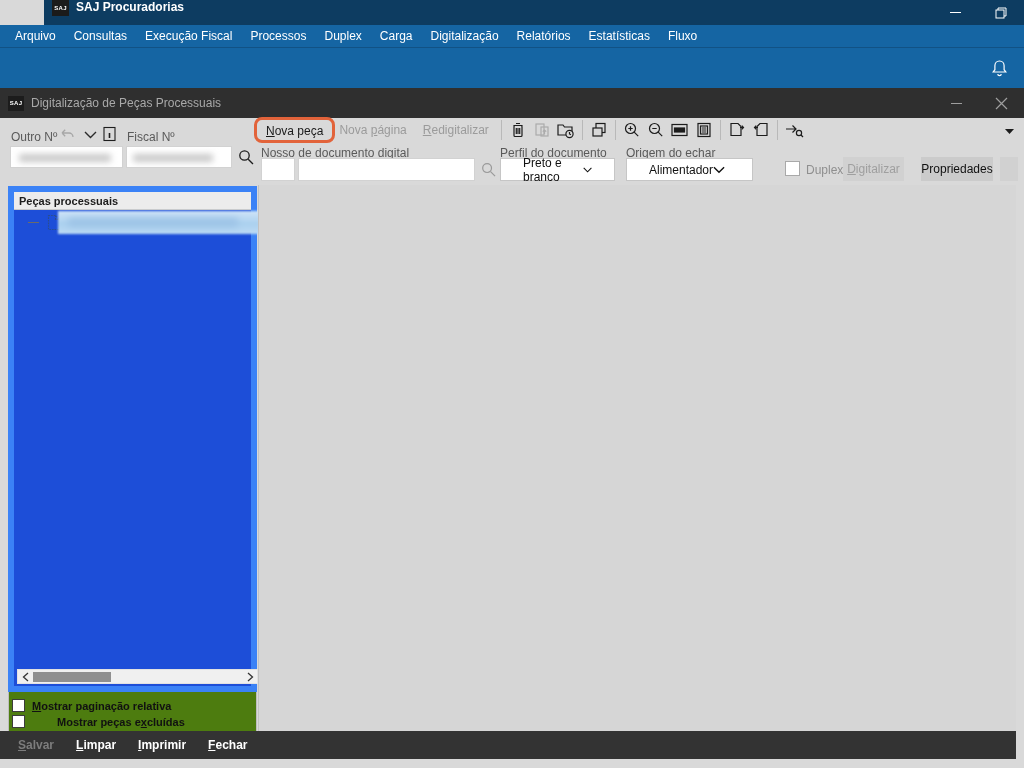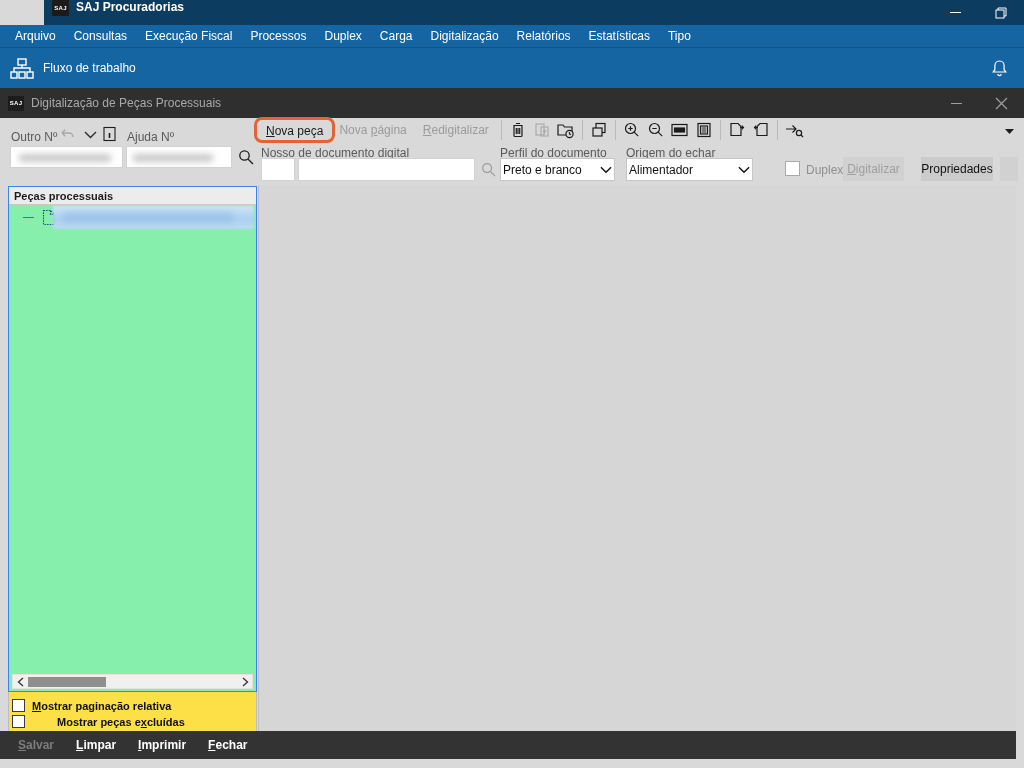--- a/index.html
+++ b/index.html
@@ -47,43 +47,43 @@
   .tb-text.enabled { color:#1a1a1a; }
   .tb-text.disabled { color:#9b9b9b; }
   .tb-sep { width:1px; height:20px; background:#b9b9b9; margin:0 4px; }
   .tb-icon { width:22px; height:22px; display:flex; align-items:center; justify-content:center; margin:0 1px; }
   .annotation-box { position:absolute; left:-4px; top:-4px; right:-4px; bottom:-4px;
                     border:3px solid var(--c-annotation); border-radius:8px; pointer-events:none; }
   .nova-peca-wrap { position:relative; }
 
   
   .combo { position:absolute; background:#fff; border:1px solid #c6c6c6; height:23px;
-           display:flex; align-items:center; justify-content:space-between; padding:0 2px; }
+           display:flex; align-items:center; justify-content:flex-start; padding:0 22px; }
   .combo .val { font-size:12px; color:#111; }
   .btn { position:absolute; height:24px; display:flex; align-items:center; justify-content:center; font-size:12px; }
   .btn.disabled { background:#d1d1d1; color:#9f9f9f; }
   .btn.normal { background:#cbcbcb; color:#111; }
   .checkbox { background:#fff; border:1px solid #a9a9a9; position:absolute; }
 
   
-  .panel { left:8px; top:186px; width:249px; height:506px; background:#86efac; border:1px solid #3b82f6; position:absolute; }
+  .panel { left:8px; top:186px; width:249px; height:506px; background:#1d4ed8; border:6px solid #3b82f6; position:absolute; }
   .panel-header { height:18px; background:#ececec; border-bottom:1px solid #c9c9c9;
                   display:flex; align-items:center; padding-left:5px; font-size:11px; font-weight:bold; color:#1c1c1c; }
   .tree-row { position:absolute; left:0; top:19px; width:247px; height:23px; display:flex; align-items:center; }
   .tree-dash { width:11px; height:1.5px; background:#6a6a6a; margin-left:14px; }
   .tree-sel { position:absolute; left:44px; top:0; width:201px; height:23px;
               background:linear-gradient(180deg,#cfe4f8 0%, #abd1ef 55%, #bcdaf4 100%); filter:blur(1px); }
   .tree-sel .redact { background:#9dc3e6; }
 
   .hscroll { position:absolute; left:3px; bottom:2px; width:241px; height:15px; background:#f0f0f0;
              border:1px solid #e2e2e2; display:flex; align-items:center; }
   .hs-arrow { width:14px; height:13px; display:flex; align-items:center; justify-content:center; color:#333; font-size:11px; }
   .hs-thumb { position:absolute; left:15px; top:2px; width:78px; height:10px; background:#8f8f8f; }
 
-  .checks-area { left:8px; top:692px; width:249px; height:39px; background:#fde047;
+  .checks-area { left:8px; top:692px; width:249px; height:39px; background:#4d7c0f;
                  border-left:1px solid #bdbdbd; border-right:1px solid #bdbdbd; position:absolute; }
   .check-row { display:flex; align-items:center; gap:7px; position:absolute; left:3px; }
   .check-box { width:13px; height:13px; background:#fff; border:1.5px solid #3c3c3c; }
   .check-label { font-size:11px; font-weight:bold; color:#111; }
 
   .canvas { left:258px; top:185px; width:758px; height:546px; background:#d6d6d6; position:absolute;
             border-left:1px solid #c2c2c2; }
 
   
   .footer { left:0; top:731px; width:1016px; height:28px; background:var(--c-footer);
@@ -123,34 +123,24 @@
 <div class="abs menubar">
   <span class="menu-item">Arquivo</span>
   <span class="menu-item">Consultas</span>
   <span class="menu-item">Execução Fiscal</span>
   <span class="menu-item">Processos</span>
   <span class="menu-item">Duplex</span>
   <span class="menu-item">Carga</span>
   <span class="menu-item">Digitalização</span>
   <span class="menu-item">Relatórios</span>
   <span class="menu-item">Estatísticas</span>
-  <span class="menu-item">Tipo</span>
+  <span class="menu-item">Fluxo</span>
 </div>
 
 <div class="abs app-toolbar">
-  <div class="workflow-btn">
-    <svg width="24" height="21" viewBox="0 0 24 21" fill="none" stroke="#fff" stroke-width="1.4">
-      <rect x="8" y="1" width="8" height="6"></rect>
-      <path d="M12 7v3M4 14v-4h16v4"></path>
-      <rect x="1" y="14" width="6" height="6"></rect>
-      <rect x="9" y="14" width="6" height="6"></rect>
-      <rect x="17" y="14" width="6" height="6"></rect>
-    </svg>
-    <span>Fluxo de trabalho</span>
-  </div>
   <div class="bell-wrap">
     <svg width="17" height="19" viewBox="0 0 17 19" fill="none" stroke="#fff" stroke-width="1.2">
       <path d="M8.5 2c-2.8 0-4.6 2.2-4.6 4.7v4L2.2 13h12.6l-1.7-2.3v-4C13.1 4.2 11.3 2 8.5 2z"></path>
       <path d="M6.8 15a1.7 1.7 0 0 0 3.4 0"></path>
     </svg>
   </div>
 </div>
 
 <div class="abs dlg-titlebar">
   <div class="saj-logo small">SAJ</div>
@@ -181,21 +171,21 @@
   <svg width="13" height="8" viewBox="0 0 13 8" fill="none" stroke="#2b2b2b" stroke-width="1.4">
       <path d="M1 1l5.5 5.5L12 1"></path>
     </svg>
 </div>
 <div class="abs" style="left:103px; top:126px;">
   <svg width="13" height="16" viewBox="0 0 13 16">
     <rect x="1" y="1.5" width="11" height="13" fill="none" stroke="#1e1e1e" stroke-width="1.1"></rect>
     <path d="M6.5 5v.1M6.5 7v5" stroke="#1e1e1e" stroke-width="1.6"></path>
   </svg>
 </div>
-<span class="abs fld-label" style="left:127px; top:130px;">Ajuda Nº</span>
+<span class="abs fld-label" style="left:127px; top:130px;">Fiscal Nº</span>
 
 <div class="txt-field" style="left:10px; top:146px; width:113px;">
   <div class="redact gray" style="left:8px; top:7px; width:92px; height:8px;"></div>
 </div>
 <div class="txt-field" style="left:126px; top:146px; width:106px;">
   <div class="redact gray" style="left:6px; top:7px; width:80px; height:8px;"></div>
 </div>
 <div class="abs" style="left:238px; top:149px;">
   <svg width="16" height="16" viewBox="0 0 16 16" fill="none" stroke="#1c1c1c" stroke-width="1.3">
     <circle cx="6.5" cy="6.5" r="4.7"></circle>

